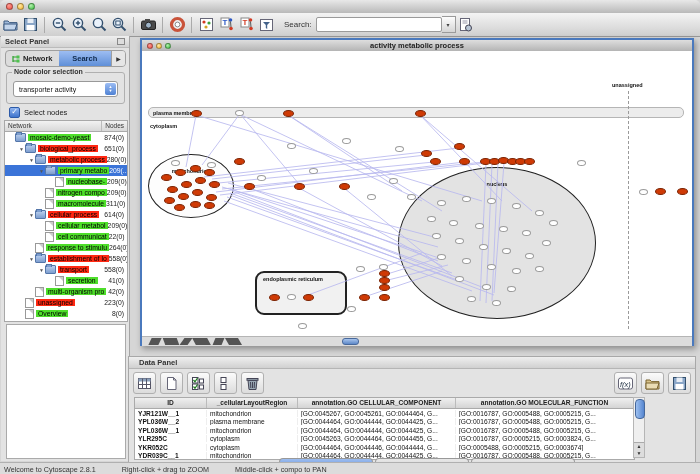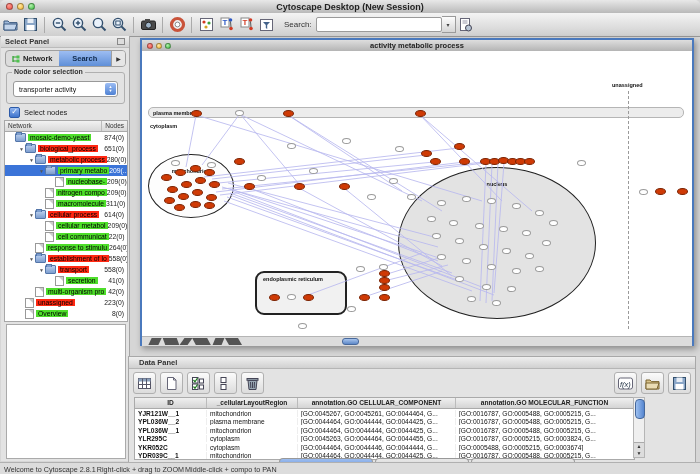--- a/index.html
+++ b/index.html
@@ -116,36 +116,35 @@
   .vthumb{position:absolute;left:1px;top:1px;width:8px;height:18px;border-radius:4px;
     background:linear-gradient(90deg,#9dc0f0,#5585cf);border:1px solid #44679b;}
   .varrows{position:absolute;left:0;bottom:0;width:10px;font-size:5px;color:#333;text-align:center;line-height:7px;background:#ddd;border-top:1px solid #aaa;}
   .dp-tabs{position:absolute;left:150px;top:101px;display:flex;gap:2px;}
   .dp-tab{height:11px;padding:0 8px;border:1px solid #999;border-bottom:none;border-radius:4px 4px 0 0;
     background:linear-gradient(#e8e8e8,#cfcfcf);font-size:6.8px;font-weight:bold;color:#333;display:flex;align-items:center;}
   .dp-tab.sel{background:linear-gradient(#9cbdf0,#5e8cd6);color:#0d2c55;}
   
   .statusbar{position:absolute;left:0;top:462px;width:700px;height:12px;background:#dcdcdc;border-top:1px solid #b0b0b0;
     display:flex;align-items:center;font-size:7.2px;color:#333;}
-  .statusbar span{margin-left:1px;}
+  .statusbar span{margin-left:26px;}
   .statusbar span:first-child{margin-left:4px;}
   svg{display:block;}
 </style>
 </head>
 <body>
 
 <div class="app">
 
   <div class="titlebar">
     <div class="lights">
       <div class="light l-red"></div>
       <div class="light l-yel"></div>
       <div class="light l-grn"></div>
     </div>
-    <div class="title">Cytoscape Desktop (New Session)</div>
   </div>
 
   <div class="toolbar">
     <span id="tb-icons" style="display:flex;align-items:center;">
         <span class="tbtn">
           <svg width="17" height="17" viewBox="0 0 17 17">
             <path d="M2 5h4l1.6 1.6H15V14H2z" fill="#9fb9da" stroke="#3d5a80"></path>
             <path d="M2 8h13l-2 6H2z" fill="#c3d5ec" stroke="#3d5a80"></path>
           </svg>
         </span>

